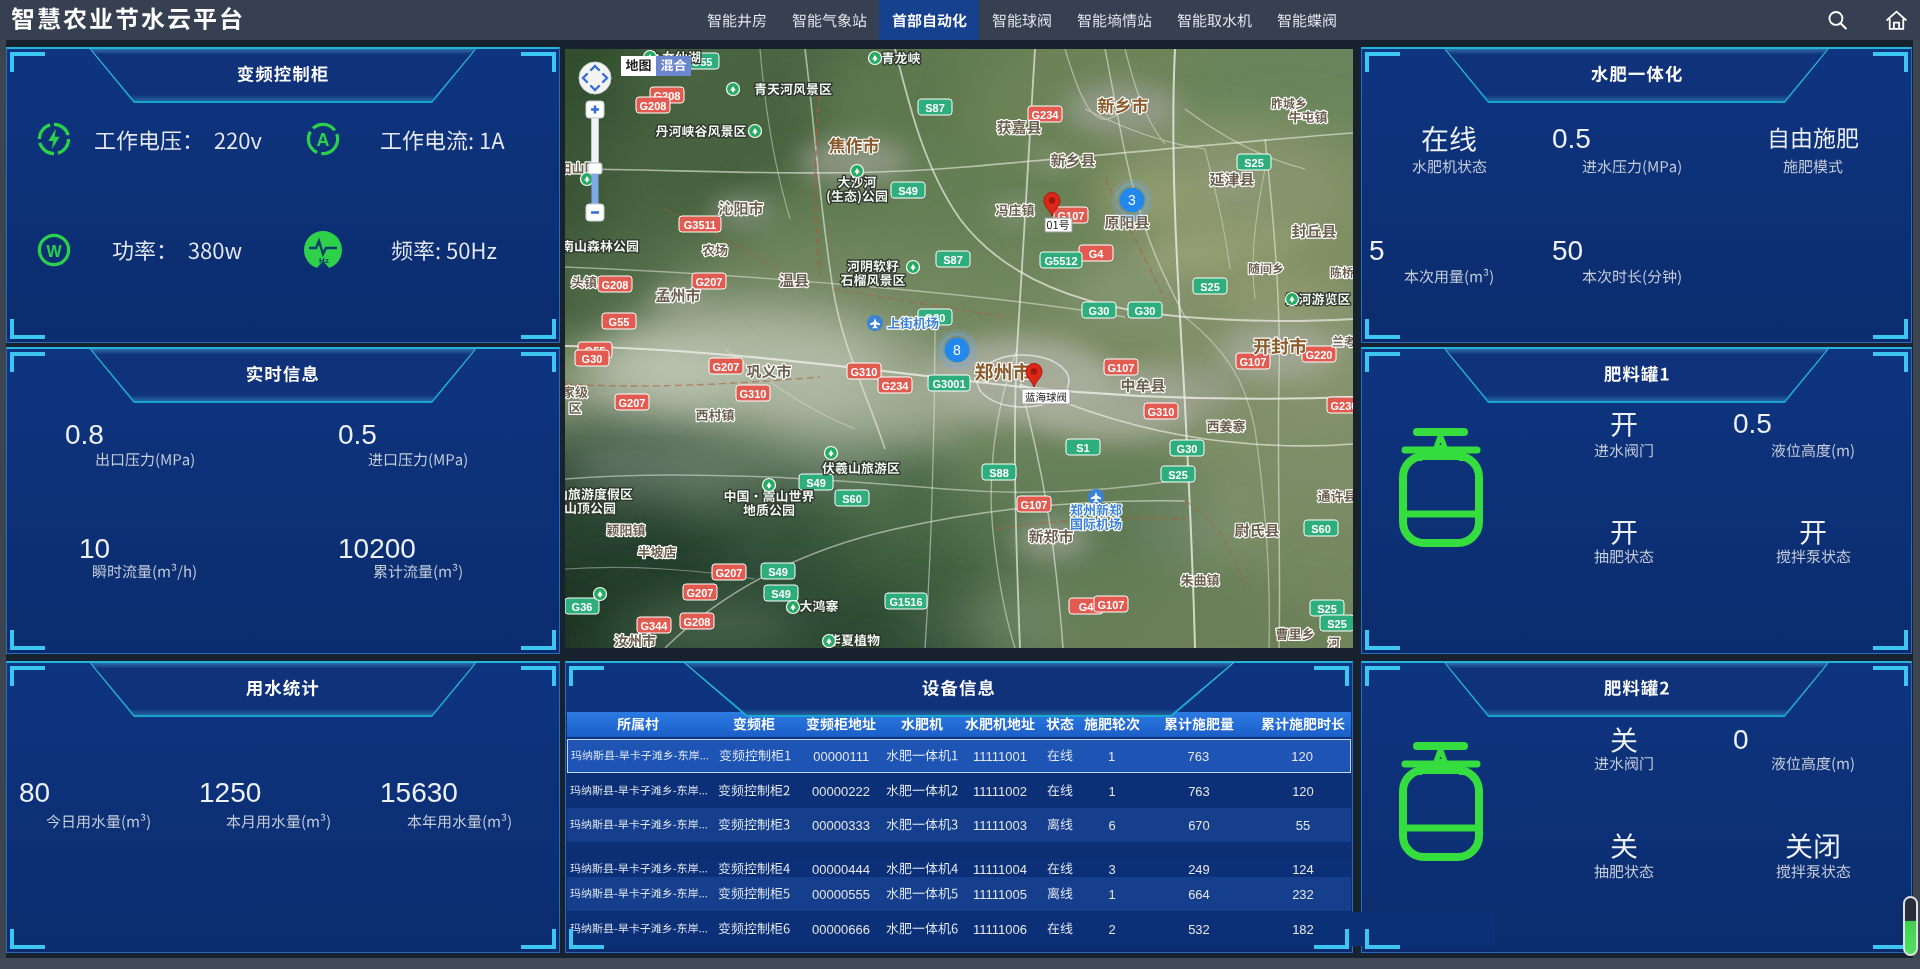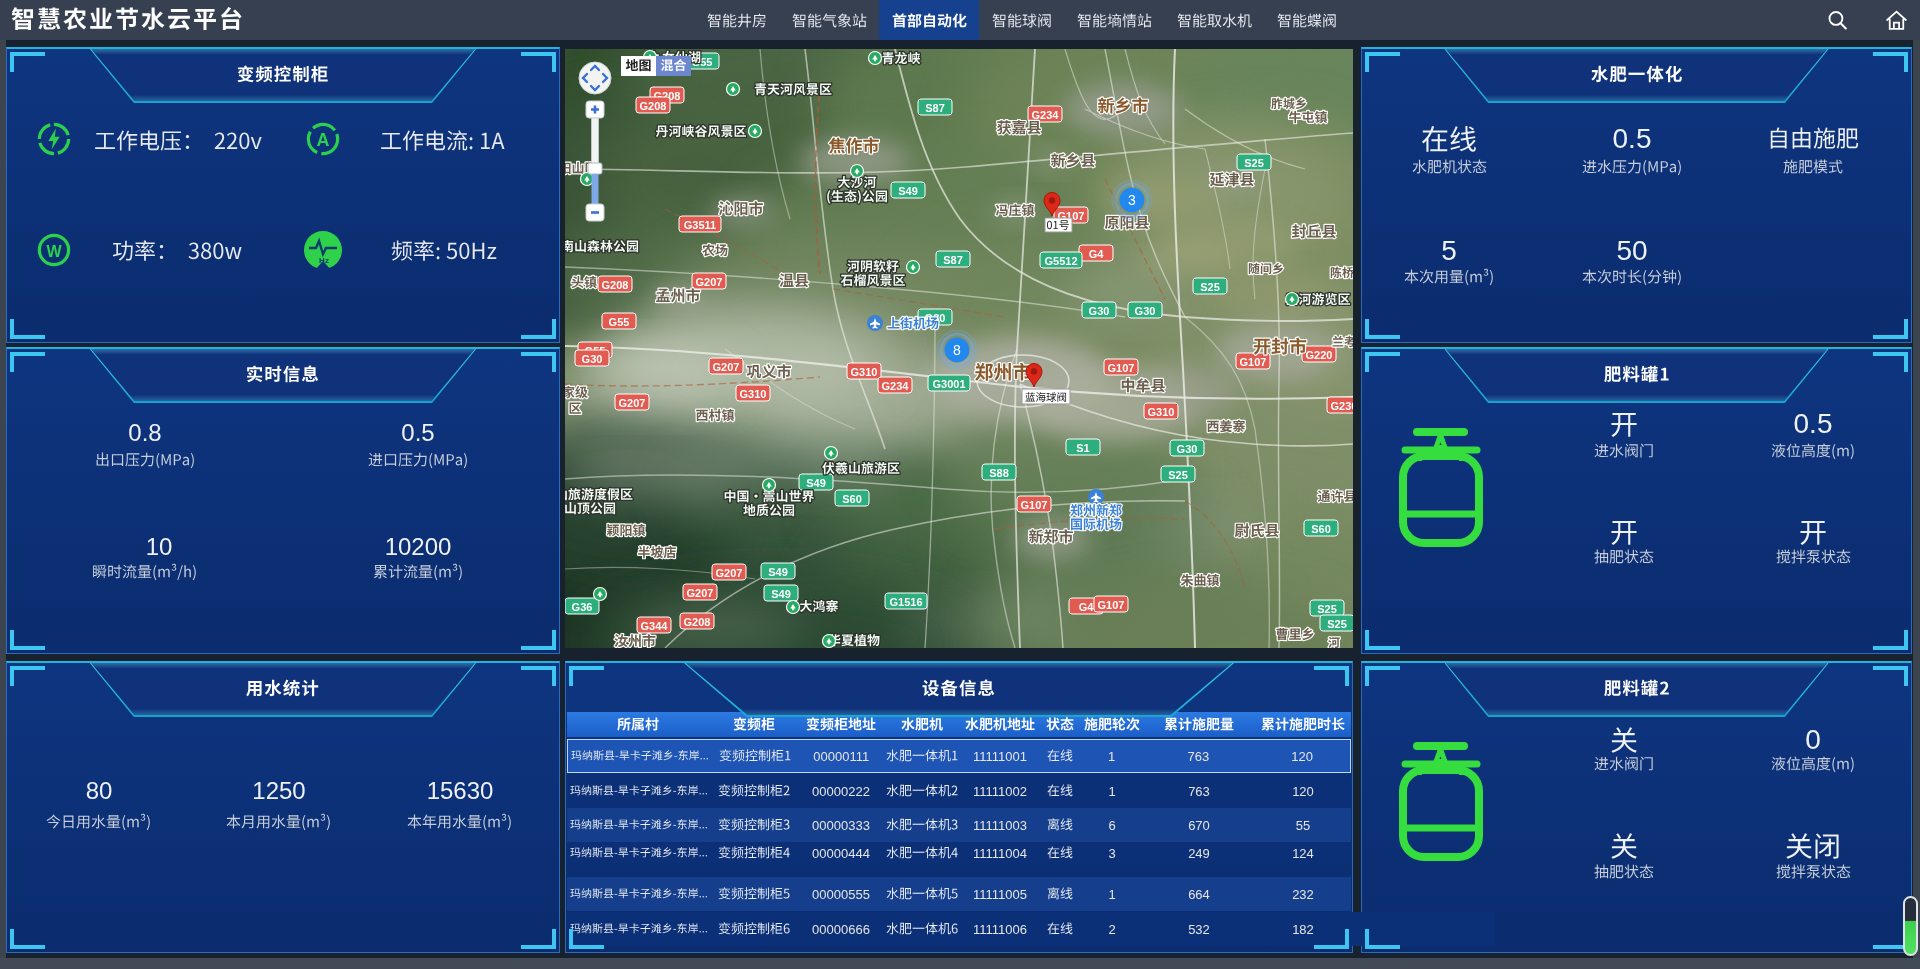--- a/index.html
+++ b/index.html
@@ -19,22 +19,22 @@
 .panel{position:absolute;background:linear-gradient(180deg,#0e3580,#0b2c6e);border:1px solid #2a6cc0;border-top:2px solid #24b3dd}
 .c{position:absolute;width:35px;height:20px;border:0px solid #3cc6f1;z-index:5}
 .ctl{top:3px;left:3px;border-top-width:4px;border-left-width:4px}
 .ctr{top:3px;right:3px;border-top-width:4px;border-right-width:4px}
 .cbl{bottom:3px;left:3px;border-bottom-width:4px;border-left-width:4px}
 .cbr{bottom:3px;right:3px;border-bottom-width:4px;border-right-width:4px}
 .hd{position:absolute;top:0;left:50%;transform:translateX(-50%);width:70%;height:54px;z-index:4}
 .hd .o{position:absolute;left:0;top:0;width:100%;height:100%;background:linear-gradient(180deg,#35d8ee,#17a8d4);clip-path:polygon(0 0,100% 0,88.6% 100%,11.4% 100%);opacity:.95}
 .hd .i{position:absolute;left:0;top:0;width:100%;height:52px;background:linear-gradient(180deg,rgba(90,200,230,.4) 0%,rgba(20,60,130,.1) 11%,rgba(20,60,130,0) 24%,rgba(20,60,130,0) 88%,rgba(70,180,215,.38) 100%),#0f327a;clip-path:polygon(0.3% 0,99.7% 0,88.45% 100%,11.55% 100%)}
 .hd .t{position:absolute;width:100%;top:12px;text-align:center;color:#fff;font-size:17.5px;font-weight:bold;letter-spacing:1px}
-.v{position:absolute;color:#eef1f6;text-align:center;font-size:28px}
-.vb{font-size:24px}
+.v{position:absolute;color:#eef1f6;text-align:left;font-size:28px}
+.vb{font-size:28px}
 
 #tblhd{position:absolute;display:flex;align-items:center;background:linear-gradient(180deg,#2c7ae2,#1b5ec8);color:#fff;font-weight:bold;font-size:14px}
 #tblhd div{overflow:visible}
 .trow{position:absolute;display:flex;align-items:center;color:#e5e5e5;font-size:13px}
 .trow div,#tblhd div{text-align:center;overflow:hidden;white-space:nowrap;text-overflow:ellipsis}
 .trow div:first-child{text-align:left;padding-left:3px}
 .w1{width:142px;font-size:12px}.w2{width:90px}.w3{width:84px}.w4{width:78px}.w5{width:78px}.w6{width:42px}.w7{width:62px}.w8{width:112px}.w9{width:96px}
 </style>
 </head>
 <body>
@@ -1605,21 +1605,21 @@
       <div class="w6"><svg style="vertical-align:middle;" width="26" height="16">
           <g transform="translate(0,12.3) scale(0.01300,-0.01300)" fill="#e9edf4">
             <use href="#gR79bb" x="0"></use>
             <use href="#gR7ebf" x="1000"></use>
           </g>
         </svg></div>
       <div class="w7">6</div>
       <div class="w8">670</div>
       <div class="w9">55</div>
     </div>
-<div class="trow" style="left:1px;top:180px;width:784px;height:20px;background:#0c3078">
+<div class="trow" style="left:1px;top:196px;width:784px;height:20px;background:#0c3078">
       <div class="w1"><svg style="vertical-align:middle;" width="138" height="14">
           <g transform="translate(0,10.4) scale(0.01100,-0.01100)" fill="#e9edf4">
             <use href="#gR739b" x="0"></use>
             <use href="#gR7eb3" x="1000"></use>
             <use href="#gR65af" x="2000"></use>
             <use href="#gR53bf" x="3000"></use>
             <use href="#gR2d" x="4000"></use>
             <use href="#gR65f1" x="4347"></use>
             <use href="#gR5361" x="5347"></use>
             <use href="#gR5b50" x="6347"></use>

